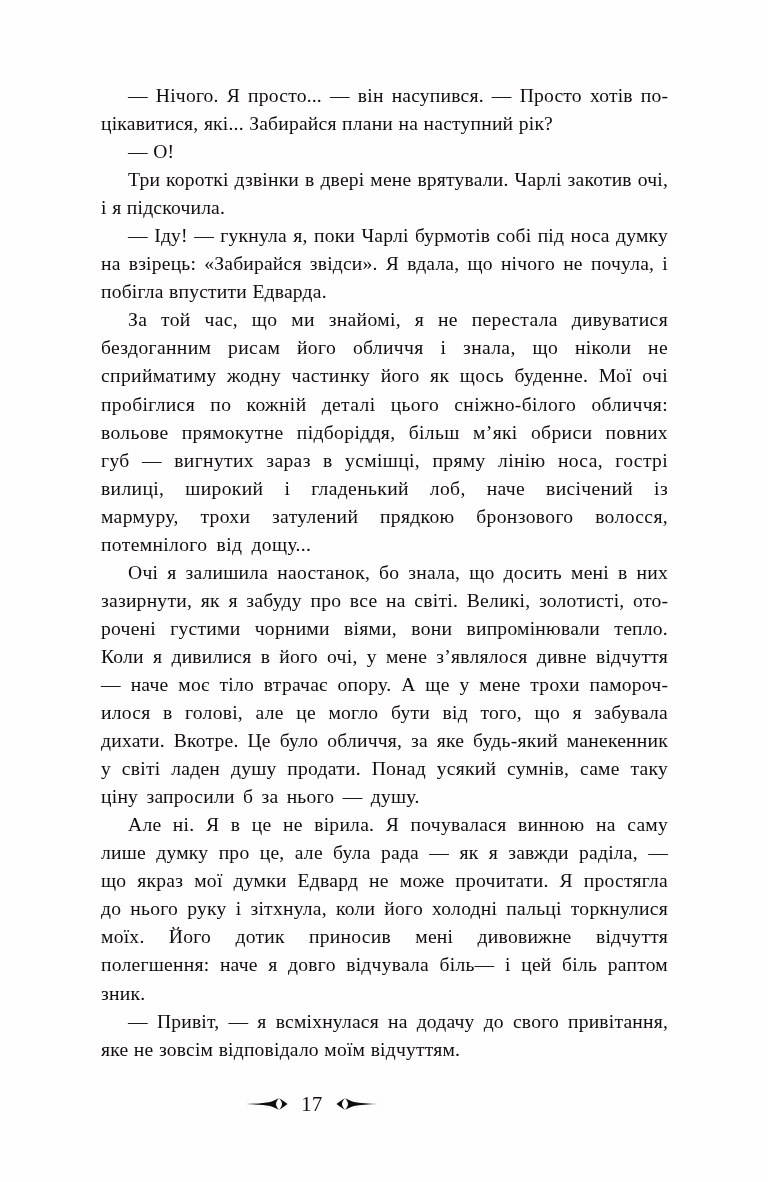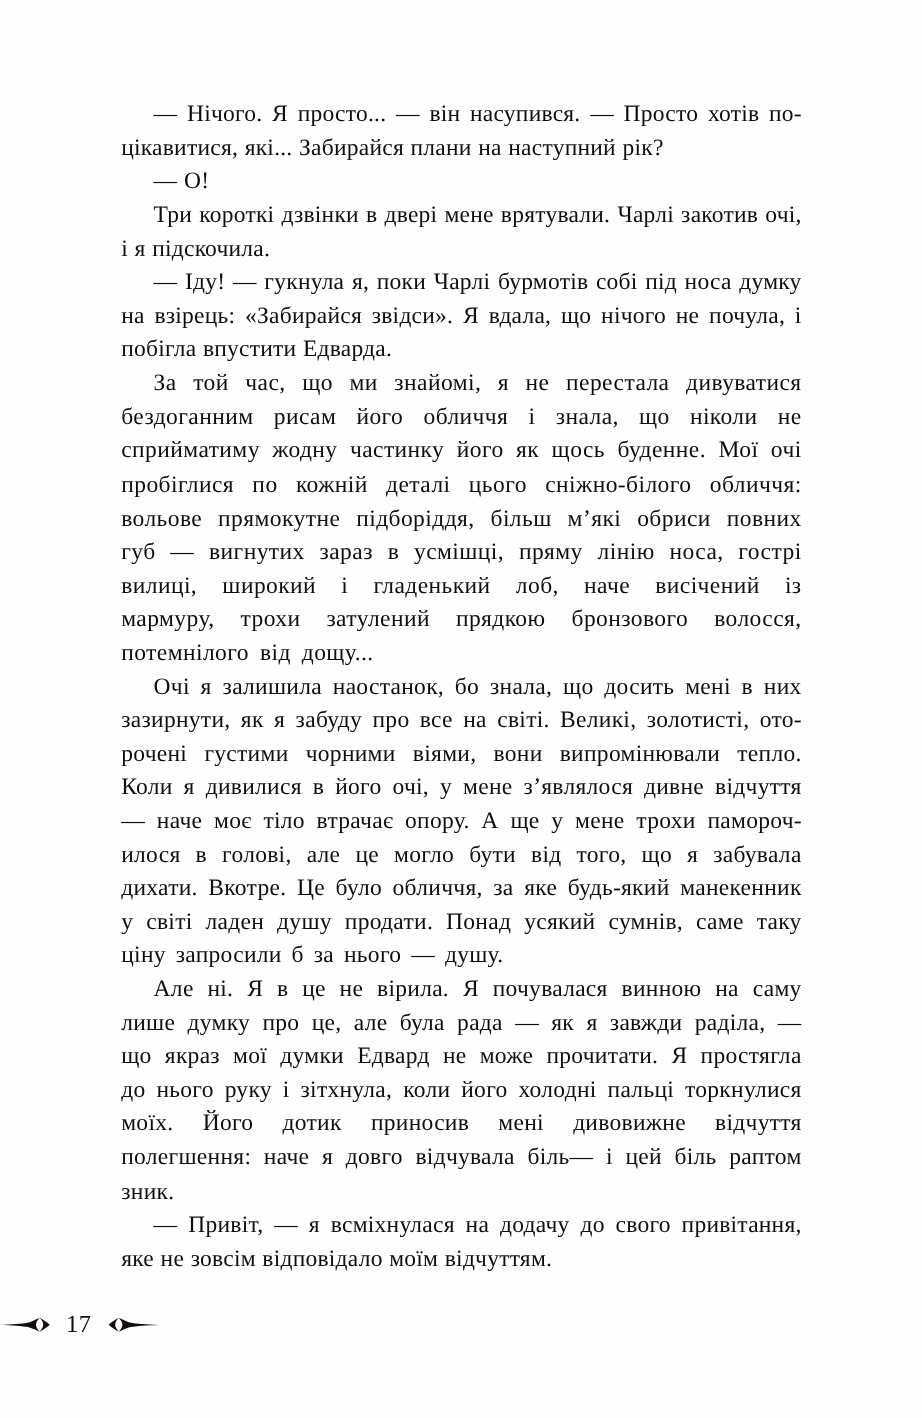--- a/index.html
+++ b/index.html
@@ -59,20 +59,21 @@
   }
 
   
   p.para:last-child { }
 
   #footer {
     position: absolute;
     left: 0;
     top: 1094px;
     width: 624px;
+    text-align: center;
     font-size: 19.5px;
     color: #100d0c;
     letter-spacing: 0.02em;
   }
   #footer .folio-wrap {
     display: inline-flex;
     align-items: center;
     justify-content: center;
     gap: 11px;
   }

